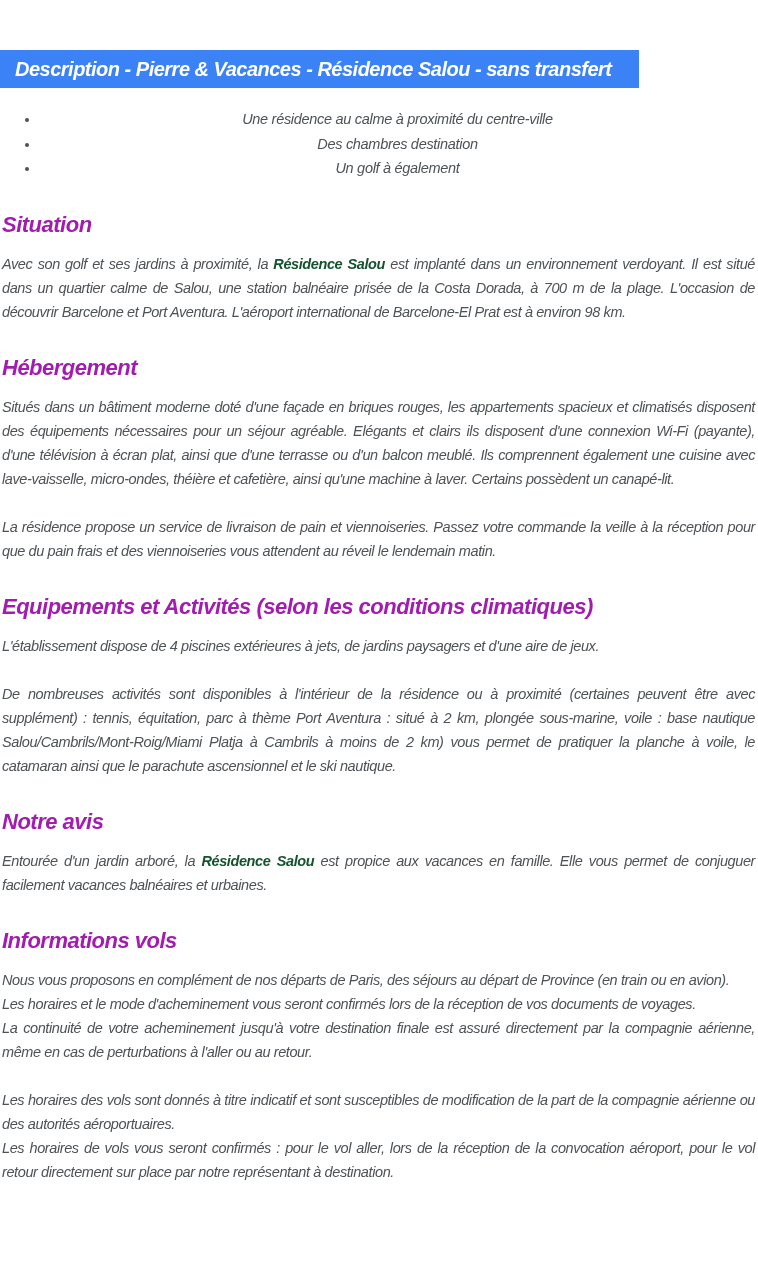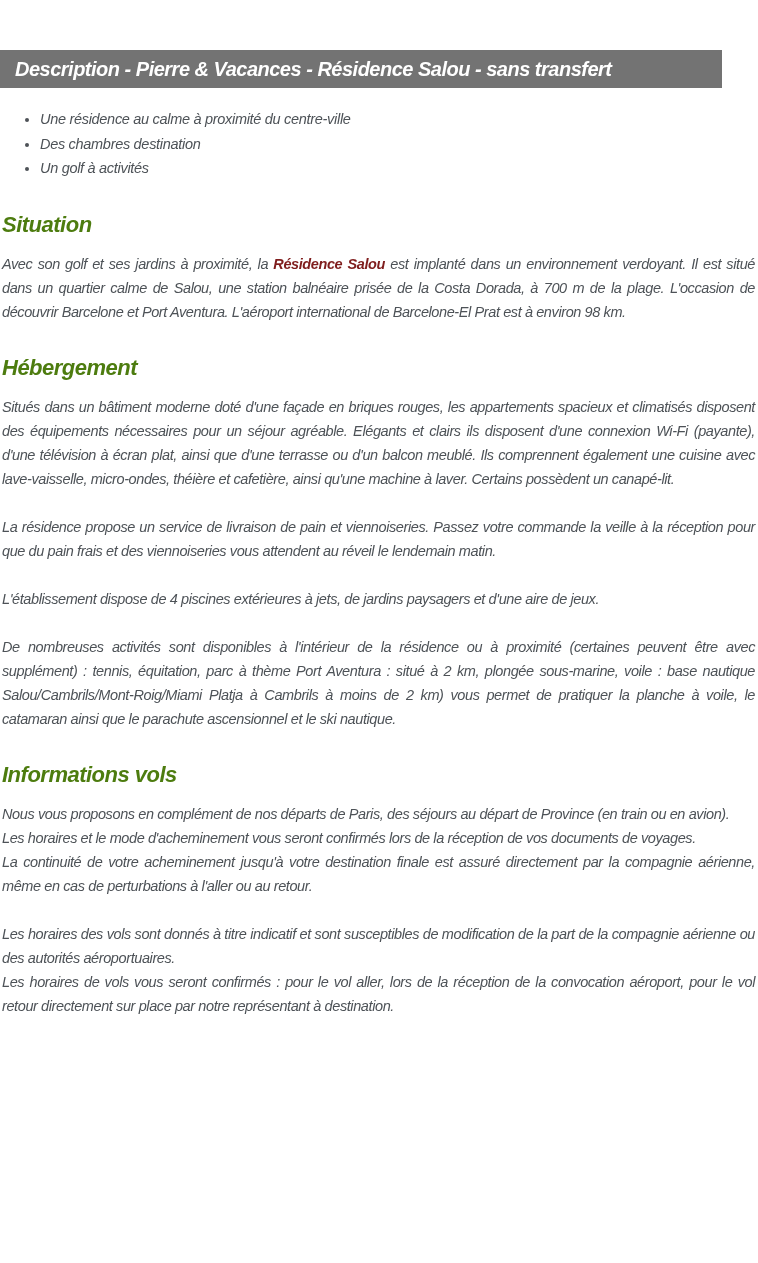--- a/index.html
+++ b/index.html
@@ -12,22 +12,22 @@
     width: 758px;
     height: 1263px;
     overflow: hidden;
     font-family: "Liberation Sans", sans-serif;
     font-style: italic;
     color: #4d5257;
   }
   .title-bar {
     margin-top: 50px;
     height: 38px;
-    width: 722px;
-    background: #737373;
+    width: 639px;
+    background: #3b82f6;
     display: flex;
     align-items: center;
     padding: 0 15px;
   }
   .title-bar h1 {
     margin: 0;
     font-size: 20px;
     letter-spacing: -0.5px;
     font-weight: 700;
     font-style: italic;
@@ -39,78 +39,84 @@
   }
   ul.highlights {
     margin: 19px 0 0 0;
     padding: 0 0 0 38px;
     list-style: disc outside;
   }
   ul.highlights li {
     font-size: 14.5px;
     letter-spacing: -0.3px;
     line-height: 24.5px;
+    text-align: center;
   }
   .section h2 {
     margin: 30px 0 13px 0;
     font-size: 22px;
     line-height: 28px;
     letter-spacing: -0.5px;
     font-weight: 700;
-    color: #4d7c0f;
+    color: #a21caf;
   }
   .para {
     margin: 0 0 24px 0;
     font-size: 14.5px;
     letter-spacing: -0.4px;
     line-height: 24px;
     text-align: justify;
   }
   .para.multiline {
     white-space: pre-line;
   }
   .para strong {
     font-weight: 700;
-    color: #7f1d1d;
+    color: #14532d;
   }
 </style>
 </head>
 <body>
 
 <header class="title-bar">
   <h1>Description - Pierre &amp; Vacances - Résidence Salou - sans transfert</h1>
 </header>
 
 <main class="content">
 
   <ul class="highlights">
     <li>Une résidence au calme à proximité du centre-ville</li>
     <li>Des chambres destination</li>
-    <li>Un golf à activités</li>
+    <li>Un golf à également</li>
   </ul>
 
   <section class="section">
     <h2>Situation</h2>
     <p class="para"><span>Avec son golf et ses jardins à proximité, la </span><strong>Résidence Salou</strong><span> est implanté dans un environnement verdoyant. Il est situé dans un quartier calme de Salou, une station balnéaire prisée de la Costa Dorada, à 700 m de la plage. L'occasion de découvrir Barcelone et Port Aventura. L'aéroport international de Barcelone-El Prat est à environ 98 km.</span></p>
   </section>
 
   <section class="section">
     <h2>Hébergement</h2>
     <p class="para">Situés dans un bâtiment moderne doté d'une façade en briques rouges, les appartements spacieux et climatisés disposent des équipements nécessaires pour un séjour agréable. Elégants et clairs ils disposent d'une connexion Wi-Fi (payante), d'une télévision à écran plat, ainsi que d'une terrasse ou d'un balcon meublé. Ils comprennent également une cuisine avec lave-vaisselle, micro-ondes, théière et cafetière, ainsi qu'une machine à laver. Certains possèdent un canapé-lit.</p>
   </section>
 
   <section class="section">
     <p class="para">La résidence propose un service de livraison de pain et viennoiseries. Passez votre commande la veille à la réception pour que du pain frais et des viennoiseries vous attendent au réveil le lendemain matin.</p>
   </section>
 
   <section class="section">
+    <h2>Equipements et Activités (selon les conditions climatiques)</h2>
     <p class="para">L'établissement dispose de 4 piscines extérieures à jets, de jardins paysagers et d'une aire de jeux.</p>
     <p class="para">De nombreuses activités sont disponibles à l'intérieur de la résidence ou à proximité (certaines peuvent être avec supplément) : tennis, équitation, parc à thème Port Aventura : situé à 2 km, plongée sous-marine, voile : base nautique Salou/Cambrils/Mont-Roig/Miami Platja à Cambrils à moins de 2 km) vous permet de pratiquer la planche à voile, le catamaran ainsi que le parachute ascensionnel et le ski nautique.</p>
   </section>
 
+  <section class="section">
+    <h2>Notre avis</h2>
+    <p class="para"><span>Entourée d'un jardin arboré, la </span><strong>Résidence Salou</strong><span> est propice aux vacances en famille. Elle vous permet de conjuguer facilement vacances balnéaires et urbaines.</span></p>
+  </section>
 
   <section class="section">
     <h2>Informations vols</h2>
     <p class="para multiline">Nous vous proposons en complément de nos départs de Paris, des séjours au départ de Province (en train ou en avion).
 Les horaires et le mode d'acheminement vous seront confirmés lors de la réception de vos documents de voyages.
 La continuité de votre acheminement jusqu'à votre destination finale est assuré directement par la compagnie aérienne, même en cas de perturbations à l'aller ou au retour.</p>
     <p class="para multiline">Les horaires des vols sont donnés à titre indicatif et sont susceptibles de modification de la part de la compagnie aérienne ou des autorités aéroportuaires.
 Les horaires de vols vous seront confirmés : pour le vol aller, lors de la réception de la convocation aéroport, pour le vol retour directement sur place par notre représentant à destination.</p>
   </section>
 

